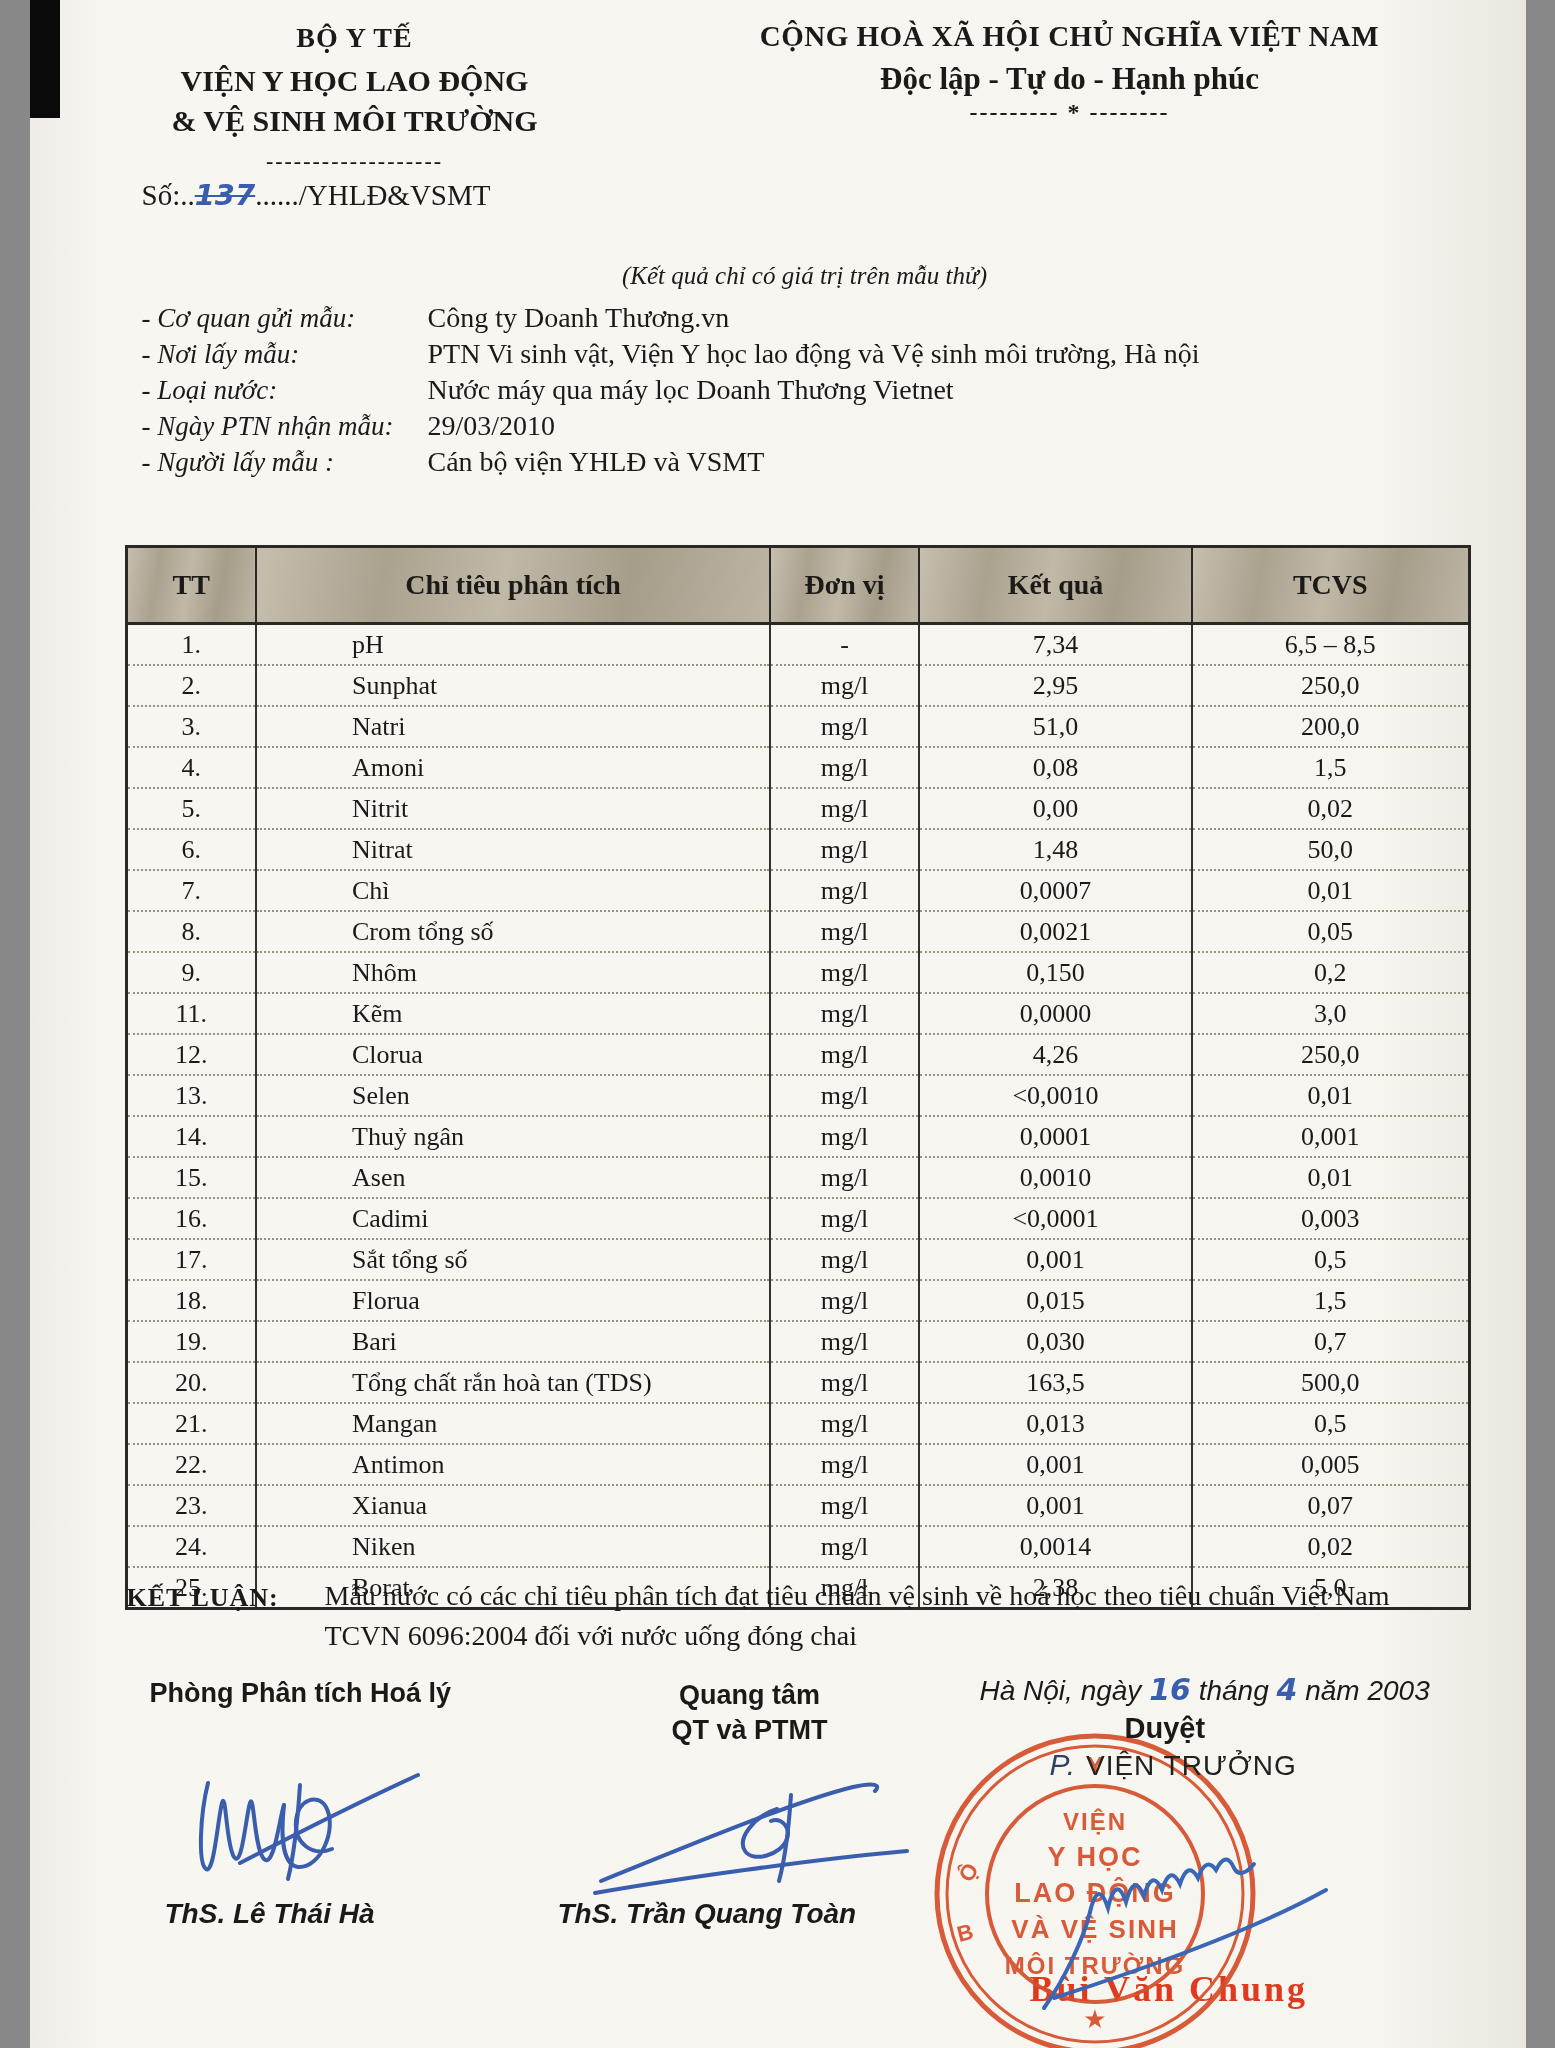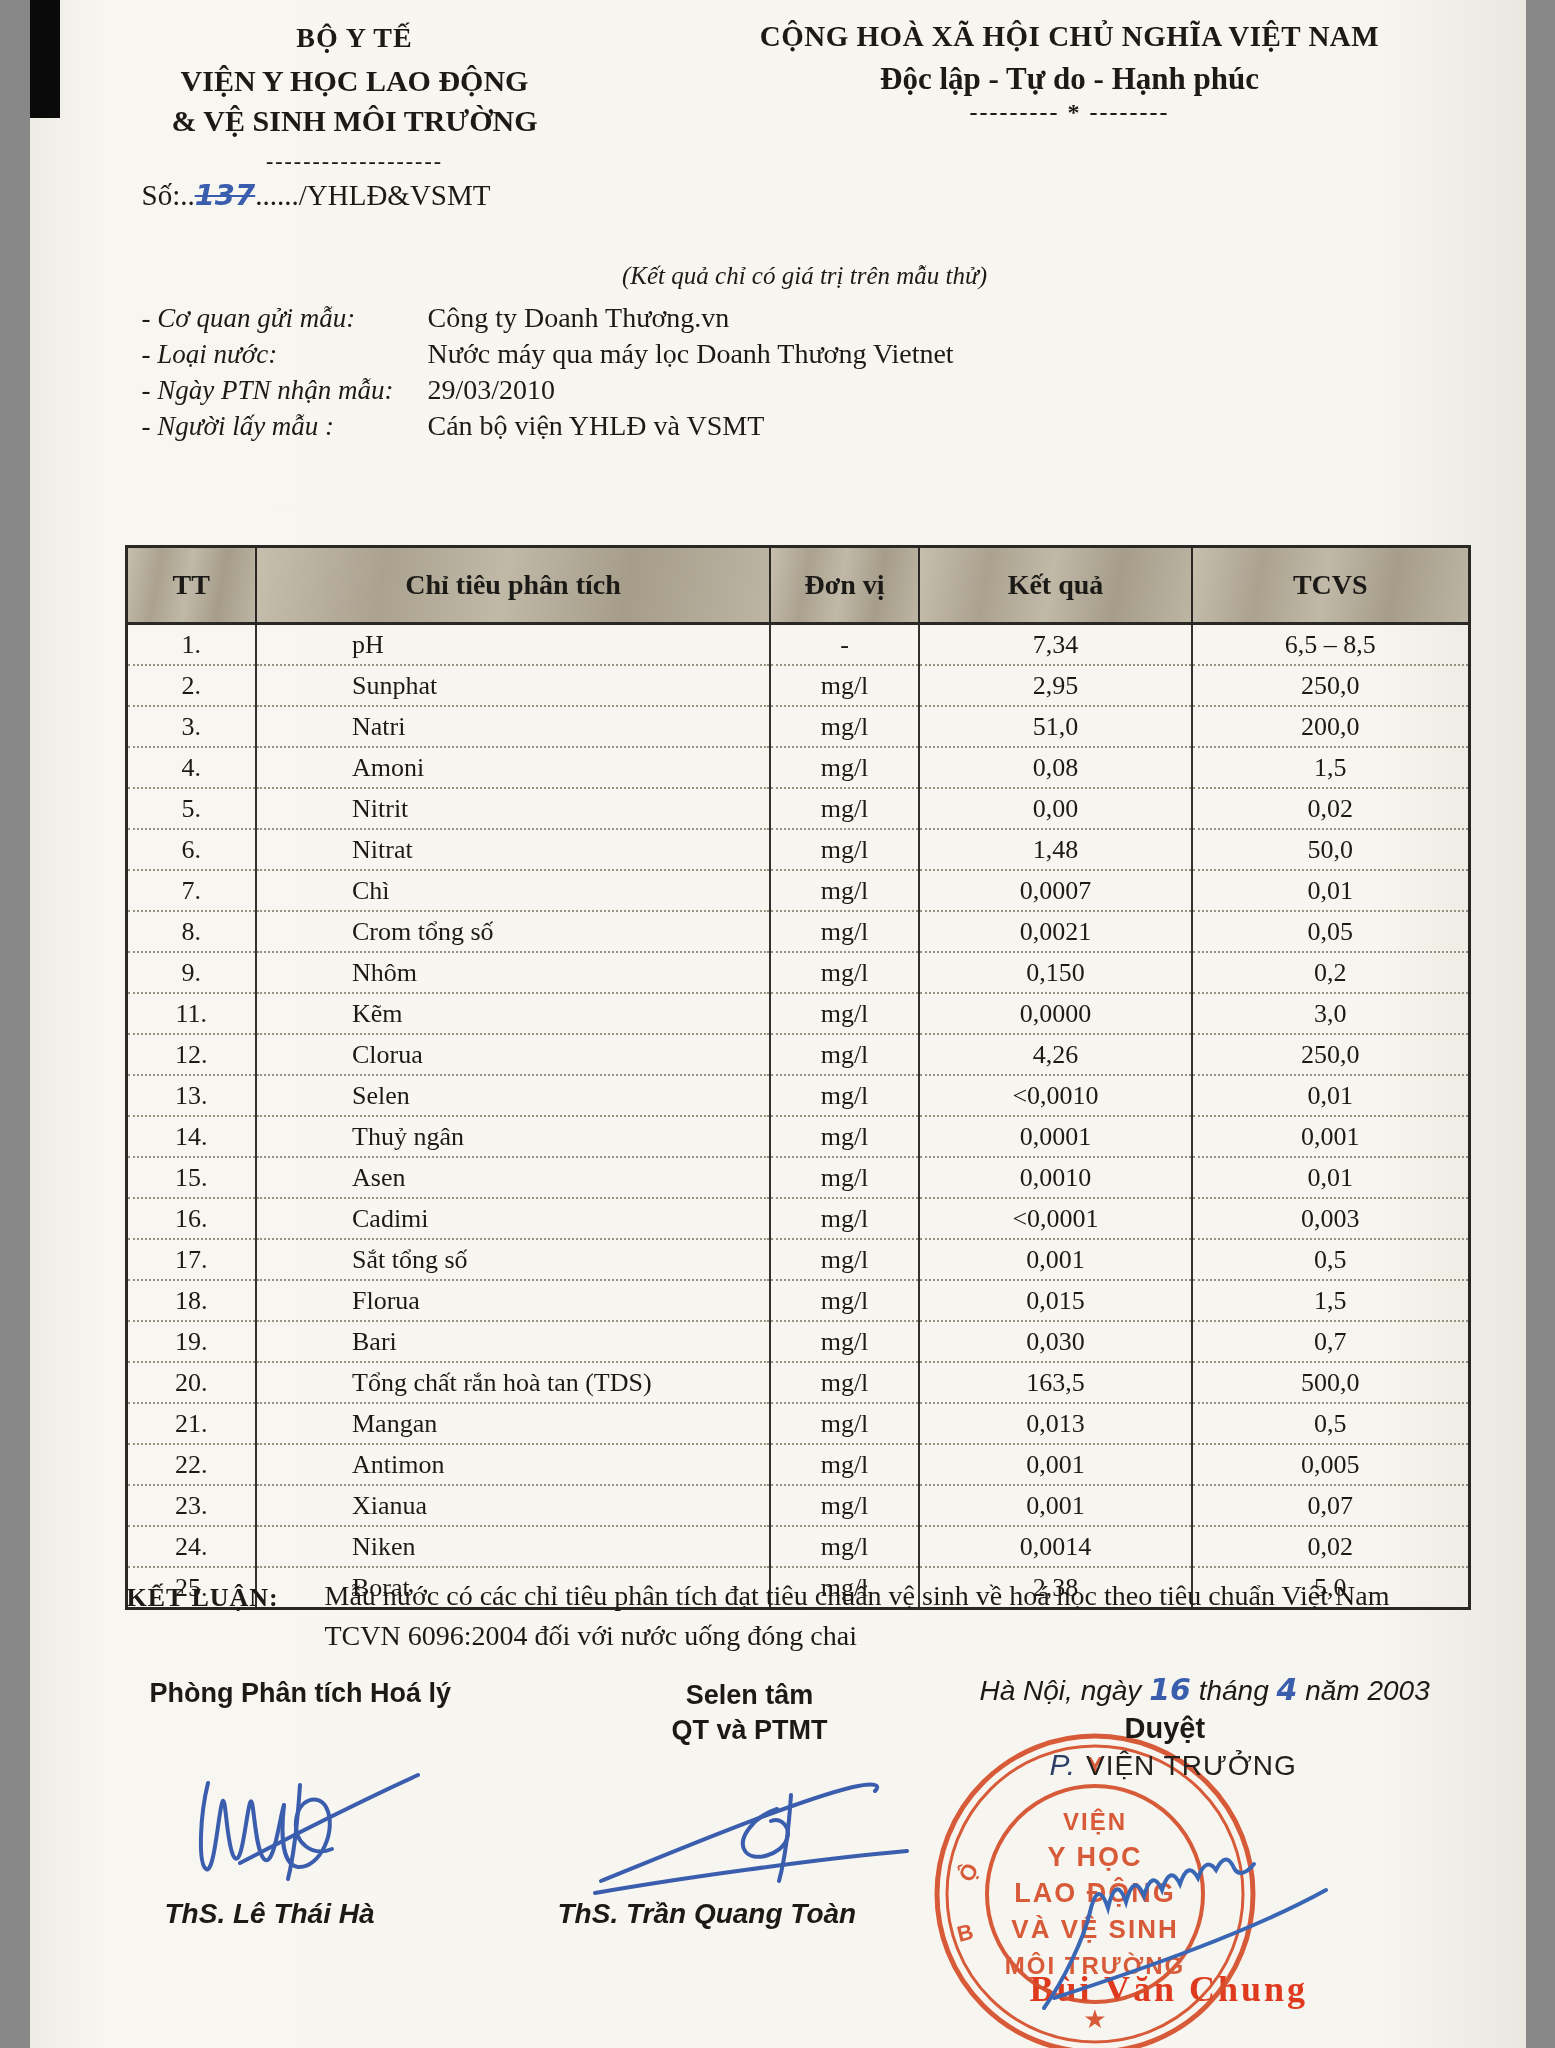--- a/index.html
+++ b/index.html
@@ -100,20 +100,24 @@
     <div class="l2">Độc lập - Tự do - Hạnh phúc</div>
     <div class="l3">--------- * --------</div>
   </div>
 
   <div class="doc-subtitle">(Kết quả chỉ có giá trị trên mẫu thử)</div>
 
   <div class="meta">
     <div class="meta-row">
         <span class="lab">- Cơ quan gửi mẫu:</span>
         <span class="val">Công ty Doanh Thương.vn</span>
+      </div>
+      <div class="meta-row">
+        <span class="lab">- Nơi lấy mẫu:</span>
+        <span class="val">PTN Vi sinh vật, Viện Y học lao động và Vệ sinh môi trường, Hà nội</span>
       </div>
       <div class="meta-row">
         <span class="lab">- Loại nước:</span>
         <span class="val">Nước máy qua máy lọc Doanh Thương Vietnet</span>
       </div>
       <div class="meta-row">
         <span class="lab">- Ngày PTN nhận mẫu:</span>
         <span class="val">29/03/2010</span>
       </div>
       <div class="meta-row">
@@ -311,21 +315,21 @@
     </tbody>
   </table>
 
   <div class="conclusion">
     <span class="lab">KẾT LUẬN:</span>
     <span class="txt">Mẫu nước có các chỉ tiêu phân tích đạt tiêu chuẩn vệ sinh về hoá học theo tiêu chuẩn Việt Nam TCVN 6096:2004 đối với nước uống đóng chai</span>
   </div>
 
   <div class="sig-left-title sans">Phòng Phân tích Hoá lý</div>
   <div class="sig-center-title sans">
-    <div>Selen tâm</div>
+    <div>Quang tâm</div>
     <div>QT và PTMT</div>
   </div>
   <div class="sig-date sans"><span>Hà Nội,  ngày</span> <span class="hand">16</span> <span>tháng</span> <span class="hand">4</span> <span>năm 2003</span></div>
   <div class="duyet sans">Duyệt</div>
   <div class="vien-truong sans"><span class="p-hand">P.</span><span>VIỆN TRƯỞNG</span></div>
 
   <svg class="sig-svg" style="left:150px;top:1745px;" width="280" height="170" viewBox="0 0 280 170">
     <g fill="none" stroke="#3a5dae" stroke-width="4" stroke-linecap="round">
       <path d="M28,38 C20,70 18,118 26,124 C34,130 38,72 42,58 C46,44 46,100 54,112 C62,124 66,70 70,58 C74,46 74,104 84,114 C94,124 100,70 104,60"></path>
       <path d="M104,60 C100,96 104,120 118,122 C140,124 158,84 146,62 C138,48 118,54 116,76 C114,98 132,112 152,104"></path>

